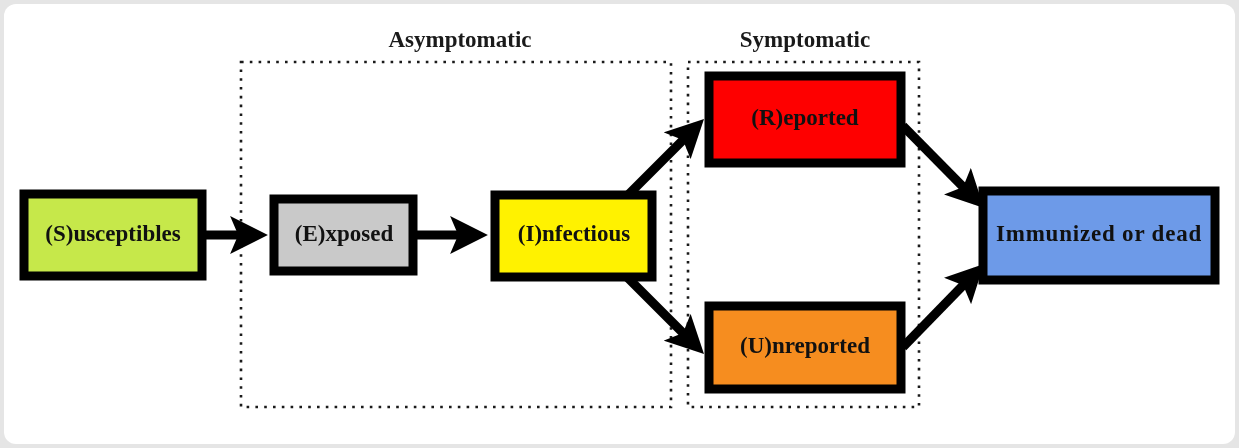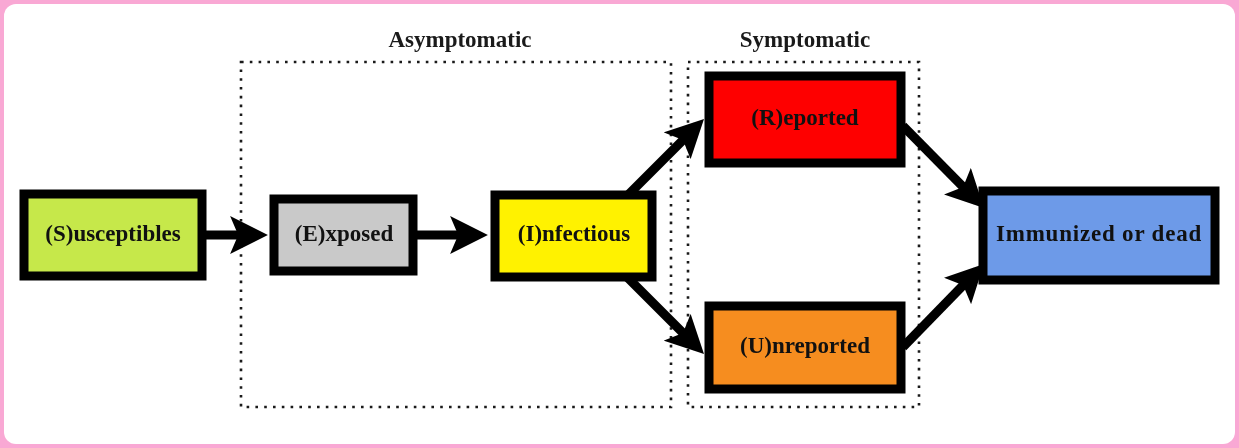--- a/index.html
+++ b/index.html
@@ -10,21 +10,21 @@
   body {
     width: 1239px;
     height: 448px;
     font-family: "Liberation Serif", "DejaVu Serif", serif;
     overflow: hidden;
   }
   #page {
     position: relative;
     width: 1239px;
     height: 448px;
-    background: #f9a8d4;
+    background: #e5e5e5;
   }
   #card {
     position: absolute;
     left: 4px;
     top: 4px;
     width: 1231px;
     height: 440px;
     background: #ffffff;
     border-radius: 12px;
   }

